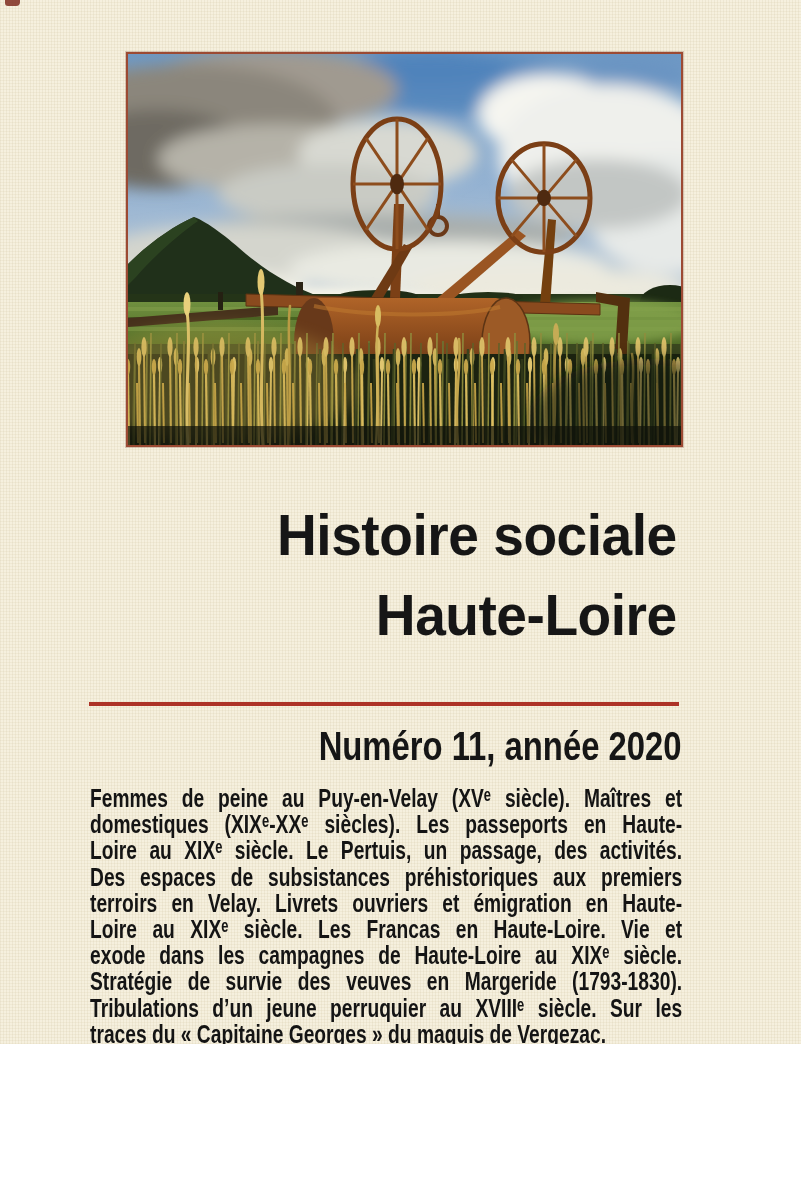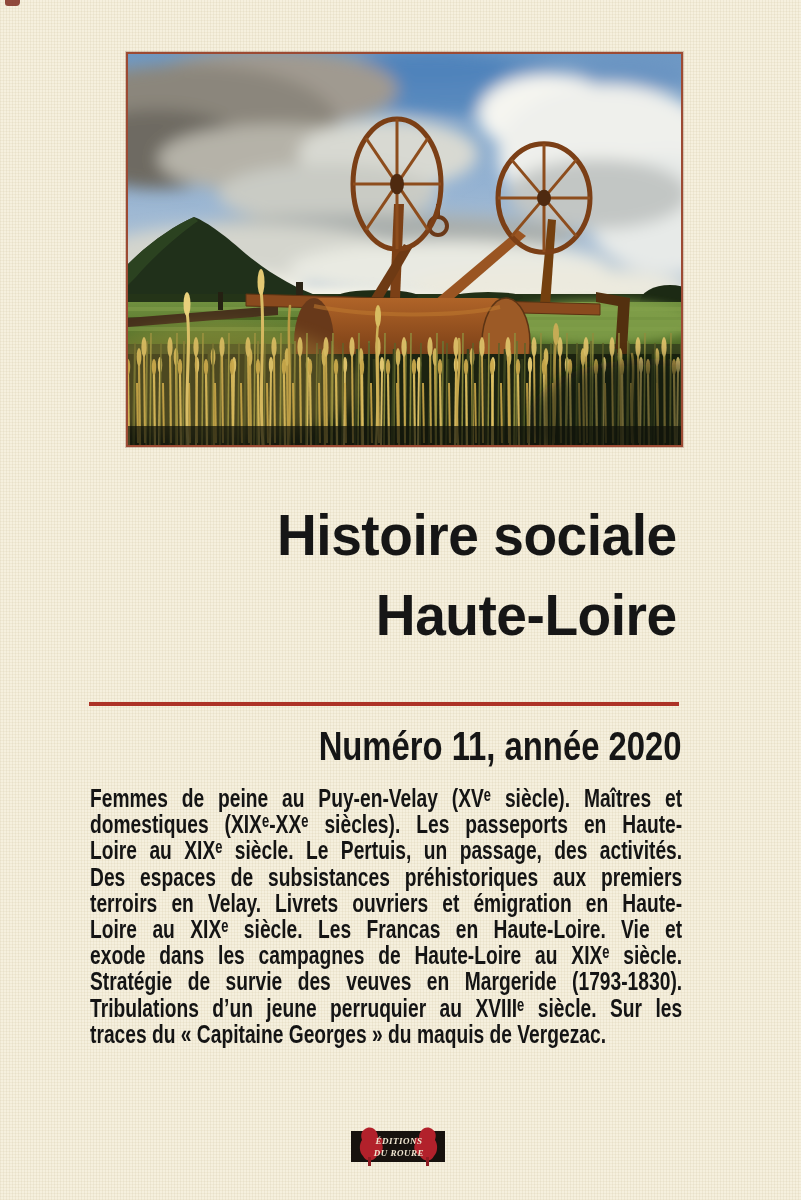--- a/index.html
+++ b/index.html
@@ -1,18 +1,18 @@
 <!DOCTYPE html>
 <html><head>
 <meta charset="utf-8">
 <style>
   html, body { margin: 0; padding: 0; }
   .page {
     position: relative;
-    width: 801px; height: 1200px;
+    width: 801px; height: 1044px;
     background-color: #f5efdc;
     background-image:
       repeating-linear-gradient(90deg, rgba(206,194,162,0.20) 0 1px, rgba(0,0,0,0) 1px 3px),
       repeating-linear-gradient(0deg, rgba(214,203,172,0.18) 0 1px, rgba(255,255,255,0.06) 1px 3px);
     font-family: "Liberation Sans", "DejaVu Sans", sans-serif;
     overflow: hidden;
   }
   .corner-mark {
     position: absolute; left: 5px; top: 0;
     width: 15px; height: 6px;

